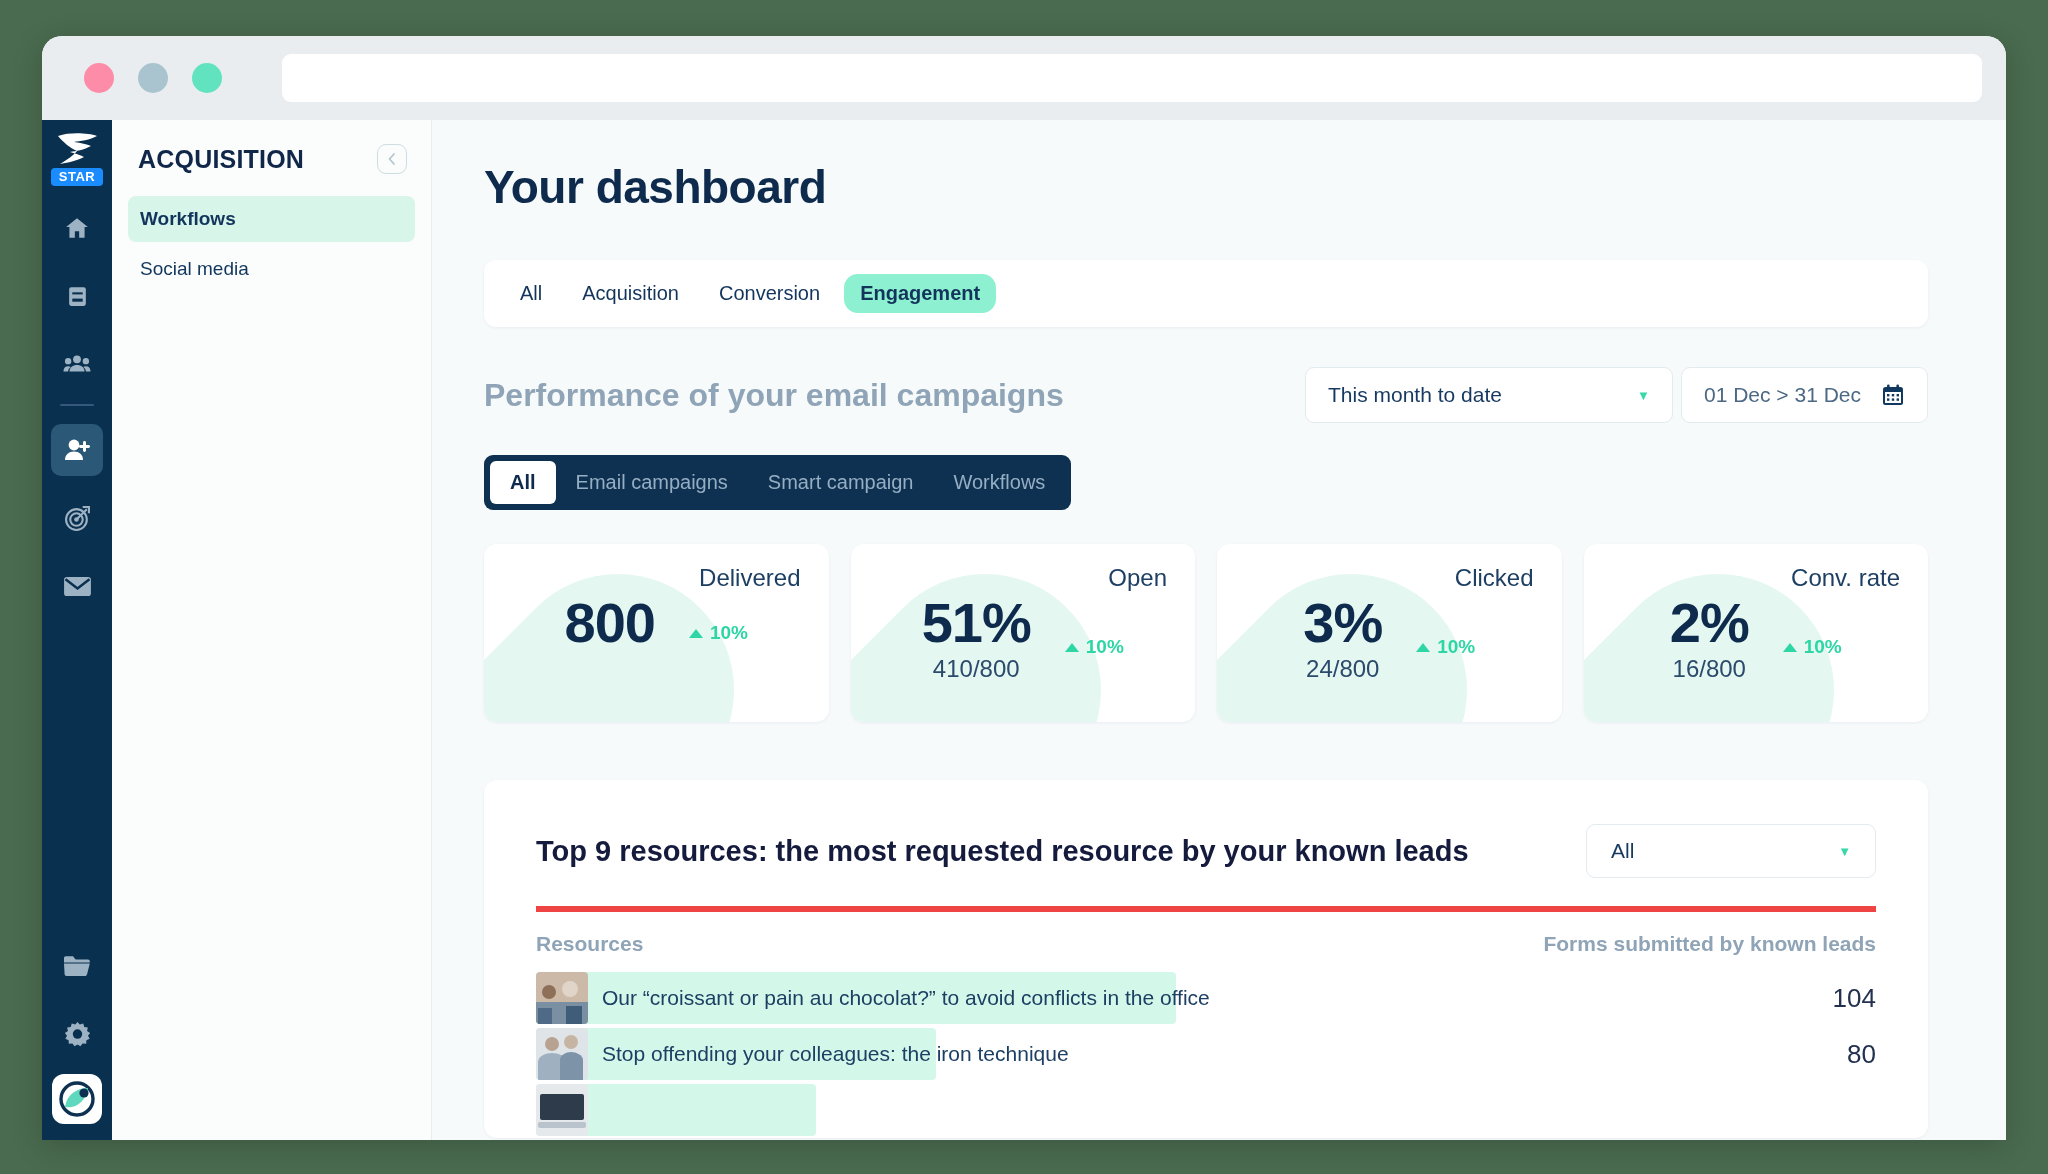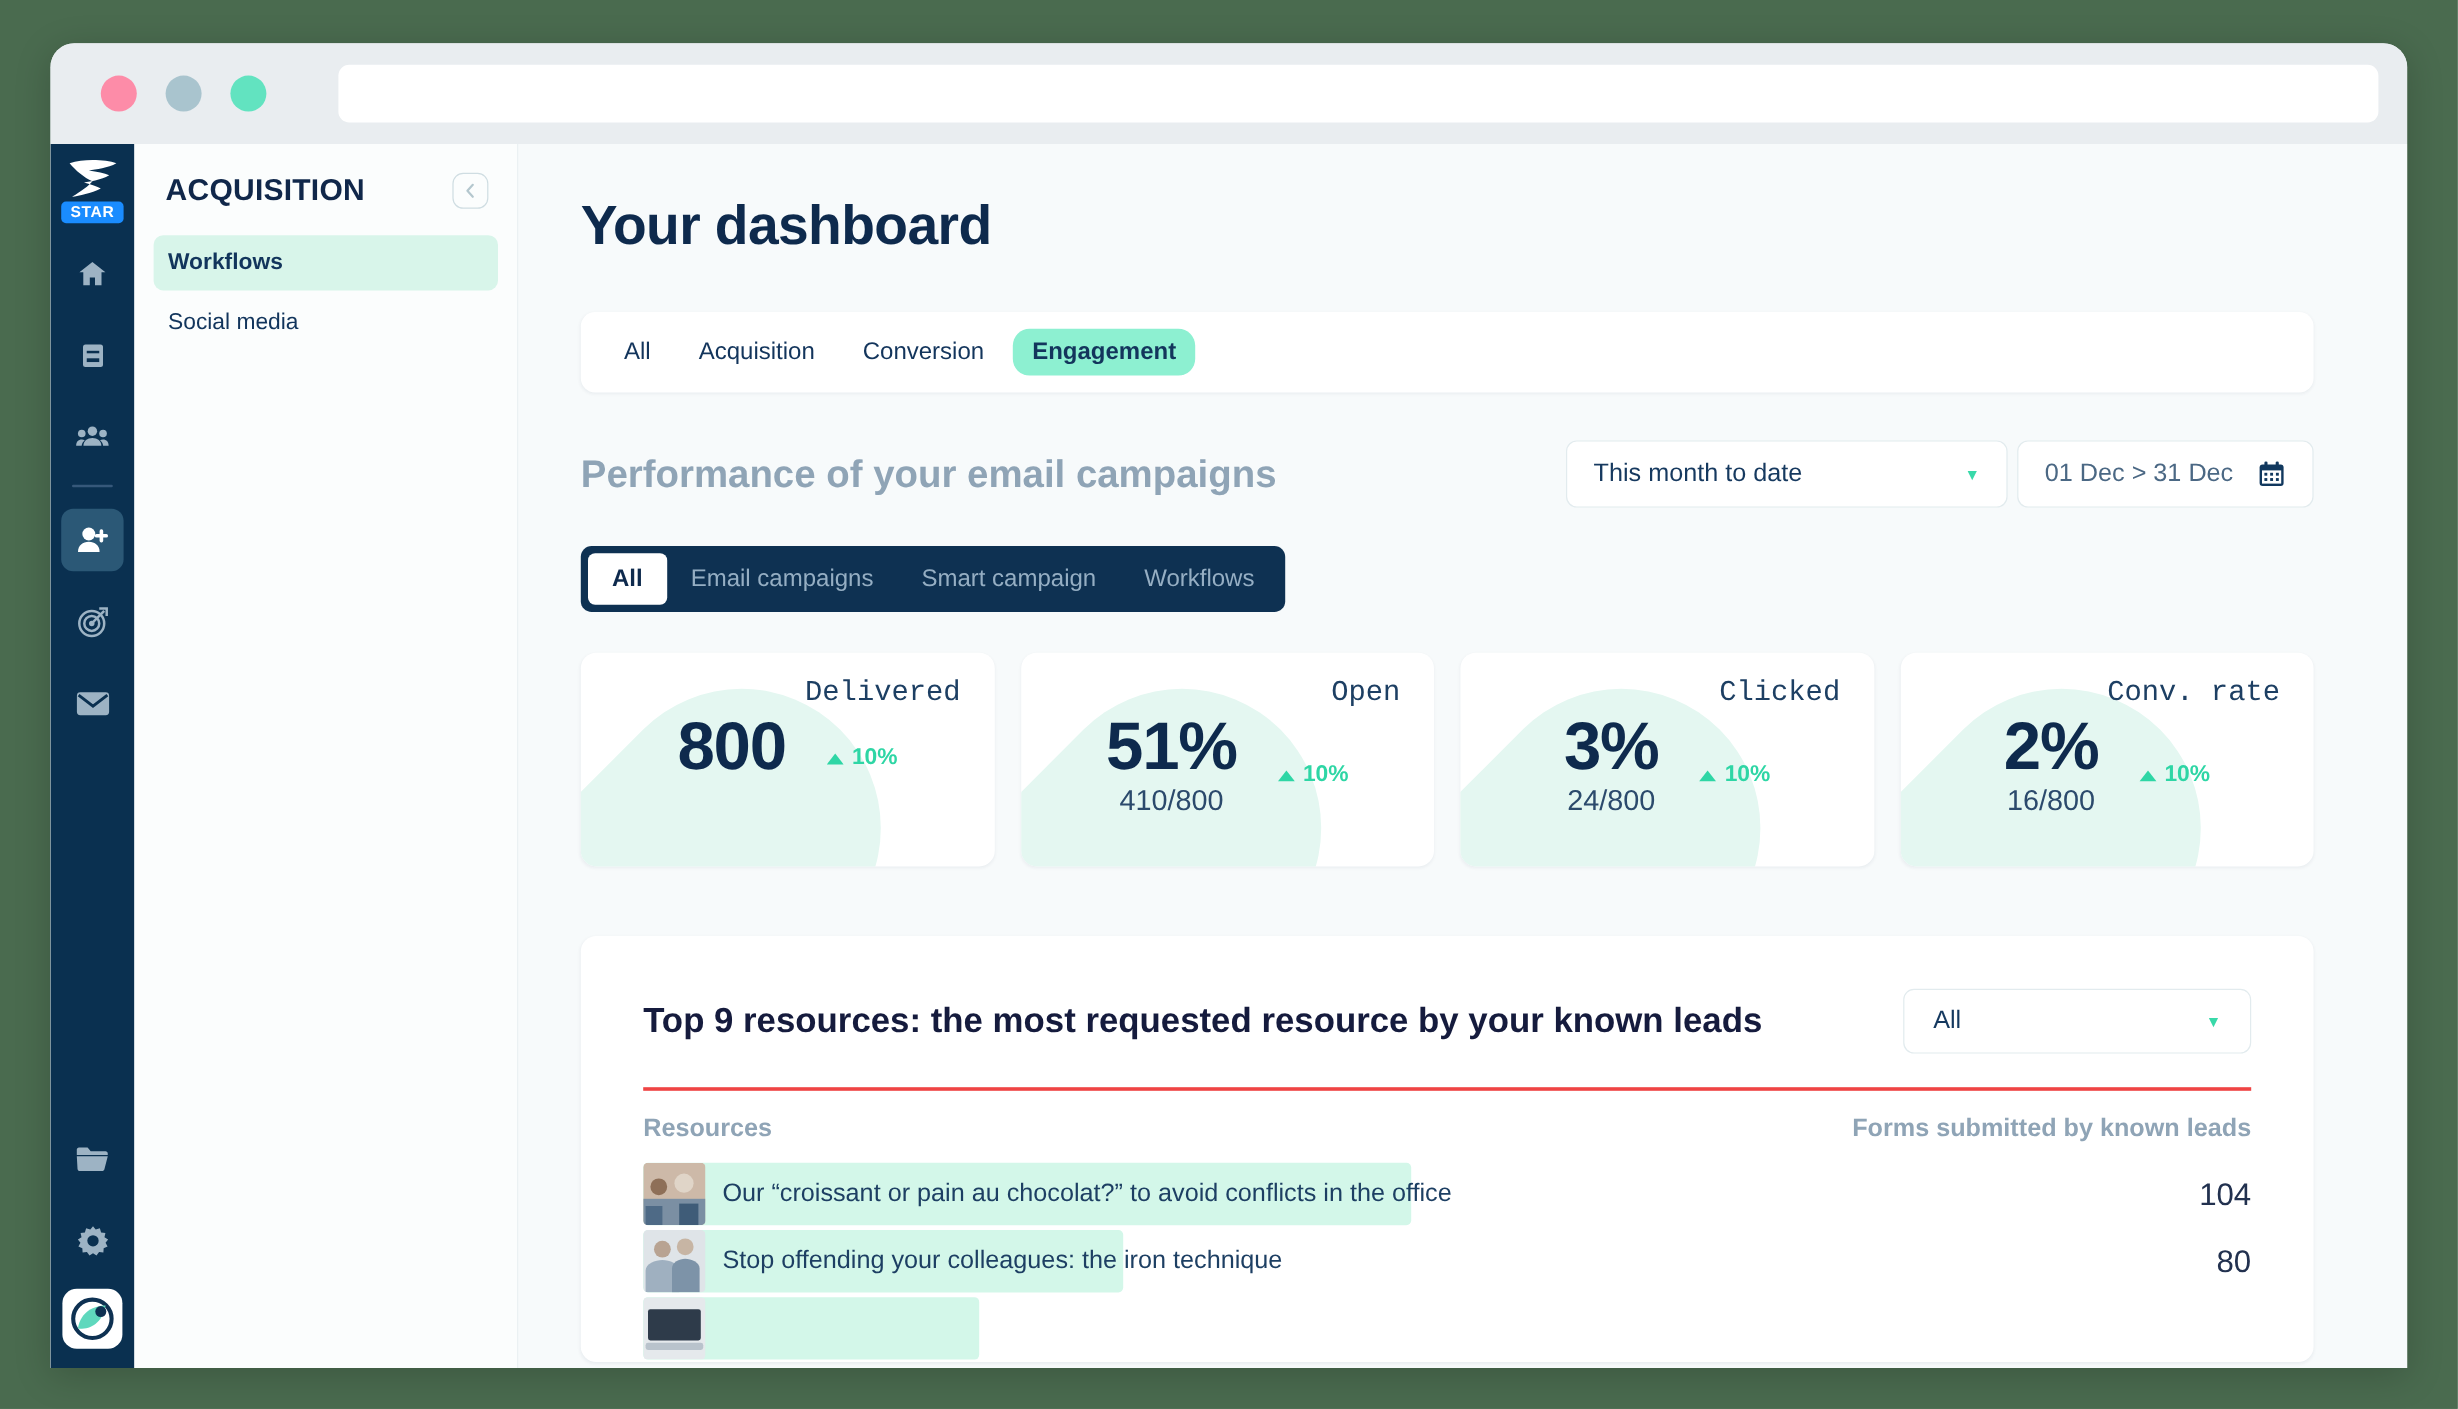--- a/index.html
+++ b/index.html
@@ -258,21 +258,20 @@
     height: 100%;
     padding: 20px 28px 0;
     display: flex;
     flex-direction: column;
   }
   .kpi-label {
     text-align: right;
     font-size: 24px;
     color: #1d3f63;
     margin-bottom: 2px;
-    font-family: Liberation Mono, monospace;
   }
   .kpi-row {
     display: flex;
     align-items: center;
     justify-content: center;
     gap: 34px;
   }
   .kpi-valbox { text-align: center; }
   .kpi-value {
     font-size: 56px;
@@ -325,21 +324,21 @@
     width: 290px;
     display: flex;
     align-items: center;
     justify-content: space-between;
     padding: 0 24px;
     font-size: 21px;
     color: #15395f;
     background: #fff;
   }
   .table-head {
-    border-top: 3px solid #ef4444;
+    border-top: 6px solid #ef4444;
     display: flex;
     justify-content: space-between;
     align-items: center;
     padding: 20px 0 14px;
     font-size: 21px;
     color: #8fa4b6;
     font-weight: bold;
   }
   .res-row {
     display: flex;

